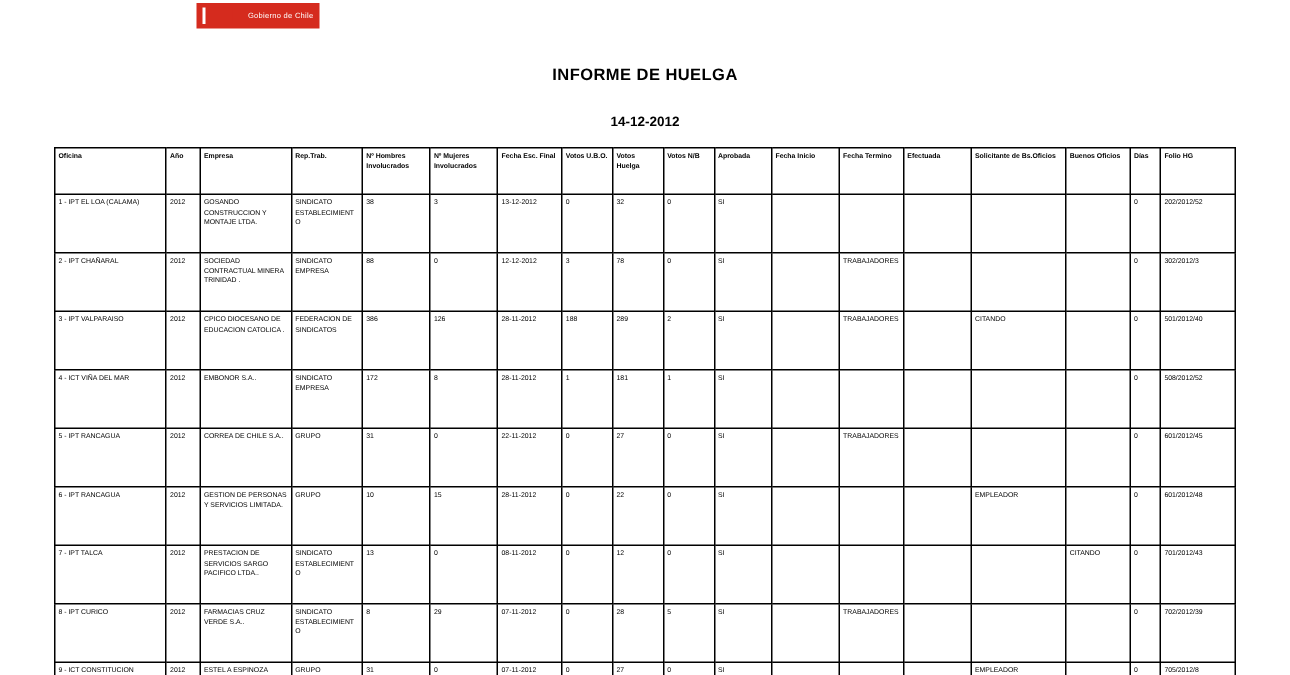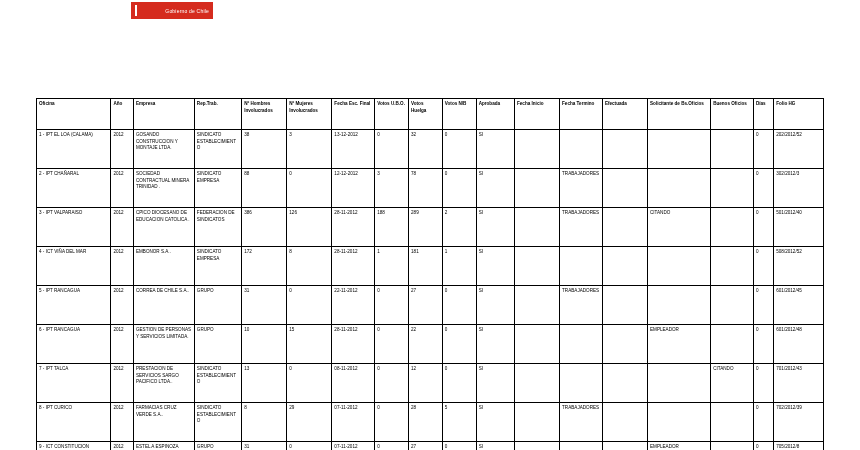--- a/index.html
+++ b/index.html
@@ -118,20 +118,22 @@
 </head>
 <body>
 
 <div class="page">
 
   <div class="logo-bar">
     <div class="logo-mark"></div>
     <div class="logo-text">Gobierno de Chile</div>
   </div>
 
+  <div class="doc-title">INFORME DE HUELGA</div>
+  <div class="doc-date">14-12-2012</div>
 
   <div class="table-wrap">
     <table class="report">
       <colgroup>
         <col class="c0">
           <col class="c1">
           <col class="c2">
           <col class="c3">
           <col class="c4">
         <col class="c5">

